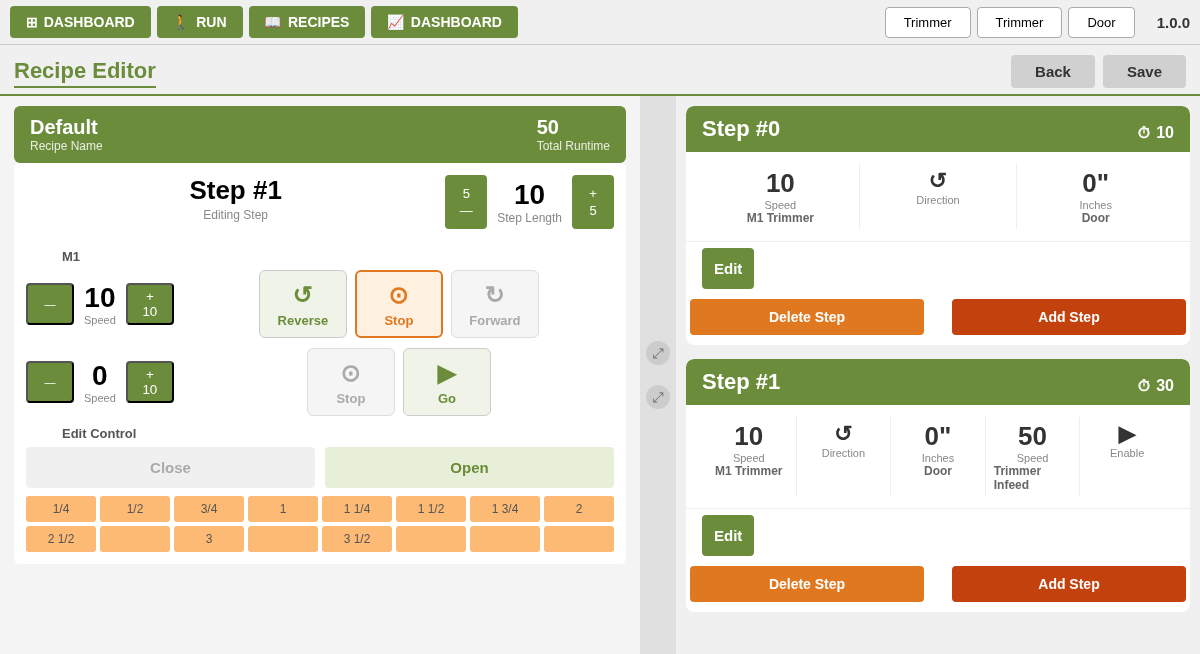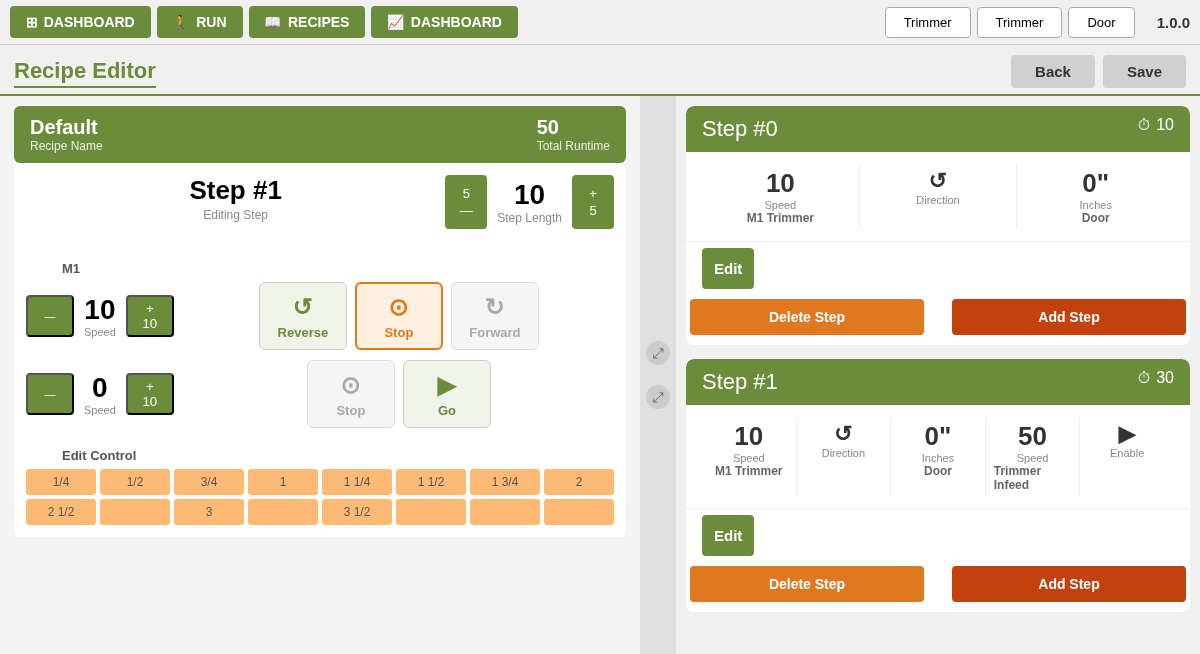--- a/index.html
+++ b/index.html
@@ -38,21 +38,21 @@
     .step-title { font-size: 26px; font-weight: bold; text-align: center; margin-bottom: 2px; }
     .step-subtitle { font-size: 12px; text-align: center; color: #888; margin-bottom: 12px; }
 
     .step-length-row { display: flex; align-items: center; justify-content: center; gap: 10px; margin-bottom: 12px; }
     .step-minus-btn { display: flex; flex-direction: column; align-items: center; justify-content: center; background: #6b8c3a; color: white; border: none; border-radius: 4px; width: 42px; height: 54px; cursor: pointer; font-size: 13px; gap: 2px; }
     .step-length-val { font-size: 28px; font-weight: bold; }
     .step-length-label { font-size: 12px; color: #888; text-align: center; }
     .step-plus-btn { display: flex; flex-direction: column; align-items: center; justify-content: center; background: #6b8c3a; color: white; border: none; border-radius: 4px; width: 42px; height: 54px; cursor: pointer; font-size: 13px; gap: 2px; }
 
     
-    .section-label { font-size: 13px; font-weight: bold; color: #555; margin-bottom: 6px; margin-top: 20px; padding-left: 36px; }
+    .section-label { font-size: 13px; font-weight: bold; color: #555; margin-bottom: 6px; margin-top: 8px; padding-left: 36px; }
     .m1-row { display: flex; align-items: center; gap: 10px; margin-bottom: 10px; }
     .speed-ctrl { display: flex; flex-direction: column; align-items: center; }
     .speed-box { display: flex; flex-direction: column; align-items: center; justify-content: center; background: #6b8c3a; color: white; border-radius: 4px; width: 48px; height: 42px; cursor: pointer; }
     .speed-box span { font-size: 11px; }
     .speed-val { font-size: 28px; font-weight: bold; }
     .speed-label { font-size: 11px; color: #888; }
     .speed-plus { display: flex; flex-direction: column; align-items: center; justify-content: center; background: #6b8c3a; color: white; border-radius: 4px; width: 48px; height: 42px; cursor: pointer; }
 
     
     .dir-btns { display: flex; gap: 8px; flex: 1; justify-content: center; }
@@ -79,21 +79,21 @@
     .inch-grid { display: grid; grid-template-columns: repeat(8, 1fr); gap: 4px; margin-top: 4px; }
     .inch-cell { text-align: center; padding: 6px 2px; font-size: 12px; color: #555; cursor: pointer; border-radius: 3px; background: #fdba74; }
 
     
     .panel-divider { width: 36px; background: #e0e0e0; display: flex; flex-direction: column; align-items: center; justify-content: center; gap: 20px; }
     .divider-handle { width: 24px; height: 24px; background: #ccc; border-radius: 50%; display: flex; align-items: center; justify-content: center; cursor: pointer; }
 
     
     .right-panel { flex: 1; background: #f0f0f0; padding: 10px; overflow-y: auto; }
     .step-card { background: white; border-radius: 8px; margin-bottom: 14px; overflow: hidden; }
-    .step-card-header { background: #6b8c3a; color: white; padding: 10px 16px; display: flex; align-items: flex-start; justify-content: space-between; font-size: 22px; font-weight: normal; border-radius: 8px 8px 0 0; }
+    .step-card-header { background: #6b8c3a; color: white; padding: 10px 16px; display: flex; align-items: flex-end; justify-content: space-between; font-size: 22px; font-weight: bold; border-radius: 8px 8px 0 0; }
     .step-timer { display: flex; align-items: center; gap: 6px; font-size: 16px; }
     .step-data-row { display: flex; padding: 12px 16px; gap: 0; border-bottom: 1px solid #eee; }
     .step-data-cell { display: flex; flex-direction: column; align-items: center; flex: 1; border-right: 1px solid #eee; padding: 4px 8px; }
     .step-data-cell:last-child { border-right: none; }
     .step-data-val { font-size: 26px; font-weight: bold; color: #333; }
     .step-data-lbl { font-size: 11px; color: #888; }
     .step-data-sub { font-size: 12px; color: #666; font-weight: bold; }
     .step-card-btns { display: flex; gap: 28px; padding: 10px 4px; }
     .edit-btn { flex: 1; background: #6b8c3a; color: white; border: none; border-radius: 4px; padding: 12px; font-size: 15px; font-weight: bold; cursor: pointer; }
     .delete-btn { flex: 1; background: #e07820; color: white; border: none; border-radius: 4px; padding: 10px; font-size: 14px; font-weight: bold; cursor: pointer; }
@@ -237,20 +237,24 @@
             <button class="dir-btn go">
               <div class="dir-icon">▶</div>
               <span>Go</span>
             </button>
           </div>
         </div>
       </div>
 
       <div class="door-section">
         <div class="section-label">Edit Control</div>
+        <div class="door-row">
+          <button class="door-btn close">Close</button>
+          <button class="door-btn open">Open</button>
+        </div>
         <div class="inch-grid">
         <div class="inch-cell">1/4</div>
             <div class="inch-cell">1/2</div>
             <div class="inch-cell">3/4</div>
             <div class="inch-cell">1</div>
             <div class="inch-cell">1 1/4</div>
             <div class="inch-cell">1 1/2</div>
             <div class="inch-cell">1 3/4</div>
             <div class="inch-cell">2</div>
             <div class="inch-cell">2 1/2</div>

